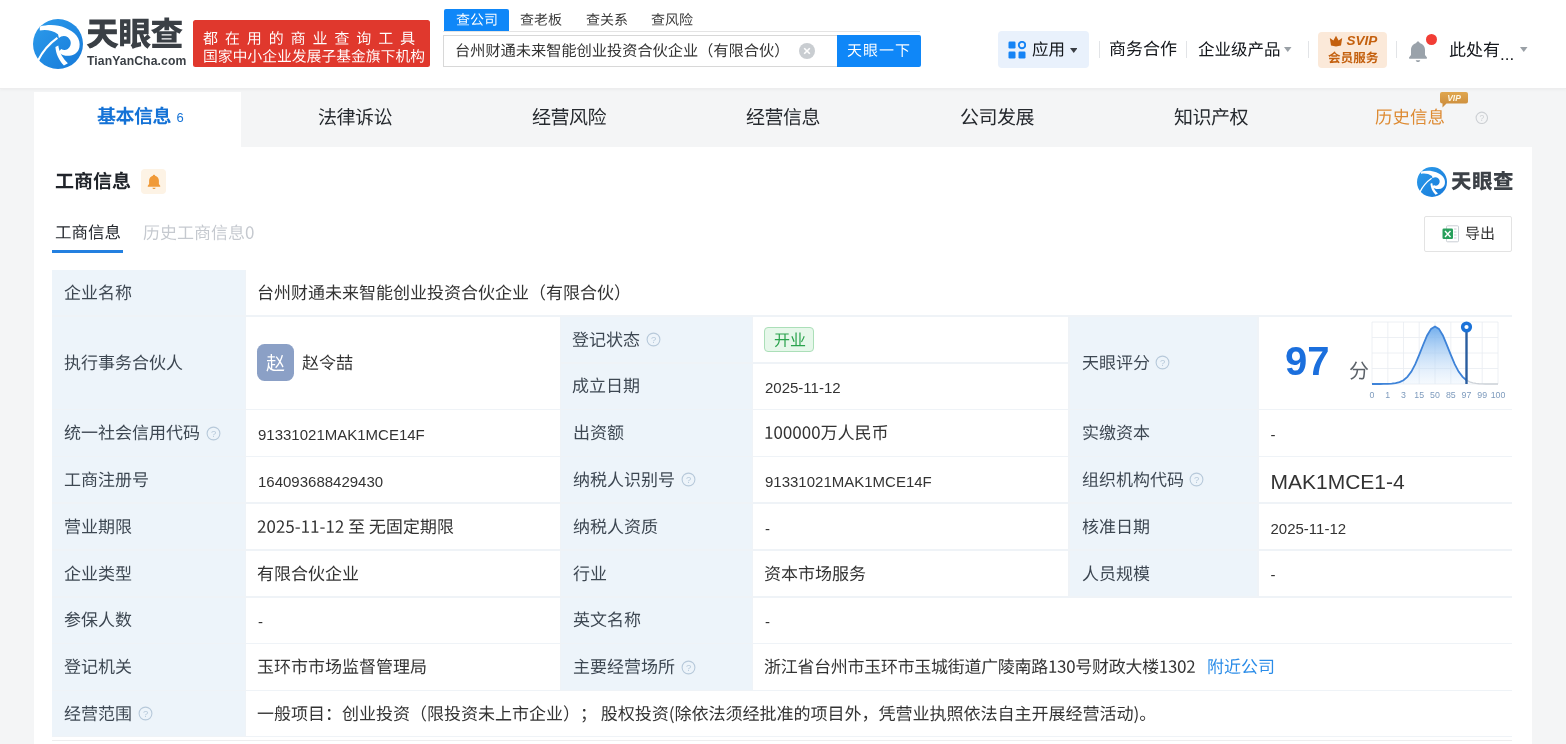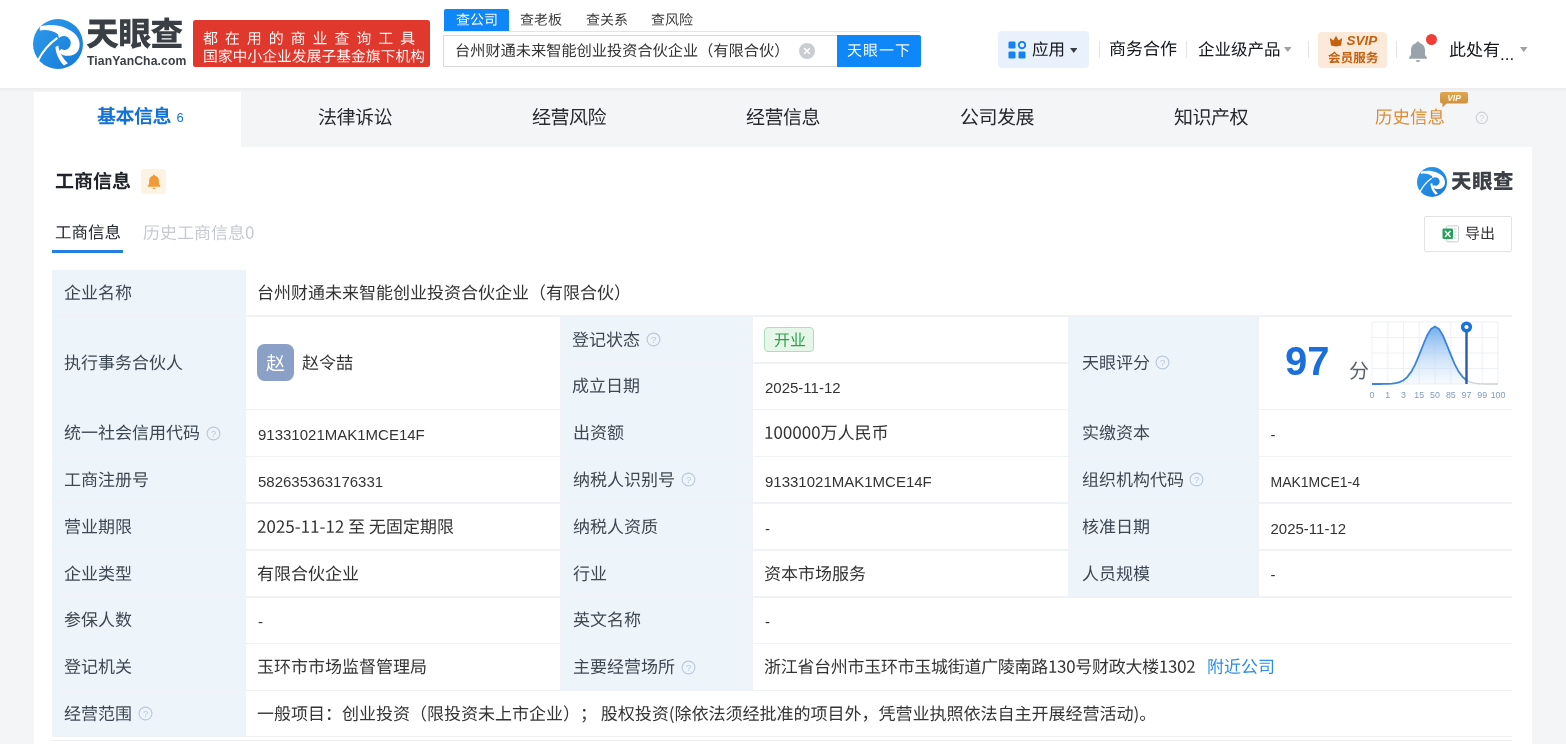--- a/index.html
+++ b/index.html
@@ -512,21 +512,21 @@
 <svg style="position:absolute;left:63.0px;top:467.9px;overflow:visible" width="87.0" height="24.6">
     <g fill="#3d4752" transform="translate(1,17.85) scale(0.017000,-0.017000)">
       <use href="#g11" x="0.0"></use>
       <use href="#g7" x="1000.0"></use>
       <use href="#g122" x="2000.0"></use>
       <use href="#g123" x="3000.0"></use>
       <use href="#g124" x="4000.0"></use>
     </g>
   </svg>
 <div style="position:absolute;left:246.0px;top:457.2px;width:313.5px;height:45.3px;background:#fff"></div>
-<div style="position:absolute;left:258.0px;top:480.84999999999997px;font-size:15px;color:#333333;font-weight:400;letter-spacing:0px;line-height:0;white-space:pre;"><span style="vertical-align:middle">582635363176331</span></div>
+<div style="position:absolute;left:258.0px;top:480.84999999999997px;font-size:15px;color:#333333;font-weight:400;letter-spacing:0px;line-height:0;white-space:pre;"><span style="vertical-align:middle">164093688429430</span></div>
 <div style="position:absolute;left:561.0px;top:457.2px;width:190.5px;height:45.3px;background:#edf4fa"></div>
 <svg style="position:absolute;left:572.0px;top:467.9px;overflow:visible" width="104.0" height="24.6">
     <g fill="#3d4752" transform="translate(1,17.85) scale(0.017000,-0.017000)">
       <use href="#g125" x="0.0"></use>
       <use href="#g126" x="1000.0"></use>
       <use href="#g94" x="2000.0"></use>
       <use href="#g80" x="3000.0"></use>
       <use href="#g127" x="4000.0"></use>
       <use href="#g124" x="5000.0"></use>
     </g>
@@ -546,21 +546,21 @@
       <use href="#g26" x="3000.0"></use>
       <use href="#g112" x="4000.0"></use>
       <use href="#g113" x="5000.0"></use>
     </g>
   </svg>
 <svg style="position:absolute;left:1189.0px;top:472.34999999999997px" width="15.0" height="15.0">
     <circle cx="7.5" cy="7.5" r="6.4" fill="none" stroke="#b7c9da" stroke-width="1.1"></circle>
     <text x="7.5" y="10.875" font-family="Liberation Sans" font-size="9.375" fill="#b7c9da" text-anchor="middle">?</text>
   </svg>
 <div style="position:absolute;left:1258.5px;top:457.2px;width:253.5px;height:45.3px;background:#fff"></div>
-<div style="position:absolute;left:1270.5px;top:480.84999999999997px;font-size:14px;color:#333333;font-weight:400;letter-spacing:0px;line-height:0;white-space:pre;"><span style="vertical-align:middle">MAK1MCE1-4</span></div>
+<div style="position:absolute;left:1270.5px;top:480.84999999999997px;font-size:21px;color:#333333;font-weight:400;letter-spacing:0px;line-height:0;white-space:pre;"><span style="vertical-align:middle">MAK1MCE1-4</span></div>
 <div style="position:absolute;left:52px;top:504.0px;width:192.5px;height:45.3px;background:#edf4fa"></div>
 <svg style="position:absolute;left:63.0px;top:514.8px;overflow:visible" width="70.0" height="24.6">
     <g fill="#3d4752" transform="translate(1,17.85) scale(0.017000,-0.017000)">
       <use href="#g76" x="0.0"></use>
       <use href="#g8" x="1000.0"></use>
       <use href="#g105" x="2000.0"></use>
       <use href="#g50" x="3000.0"></use>
     </g>
   </svg>
 <div style="position:absolute;left:246.0px;top:504.0px;width:313.5px;height:45.3px;background:#fff"></div>

